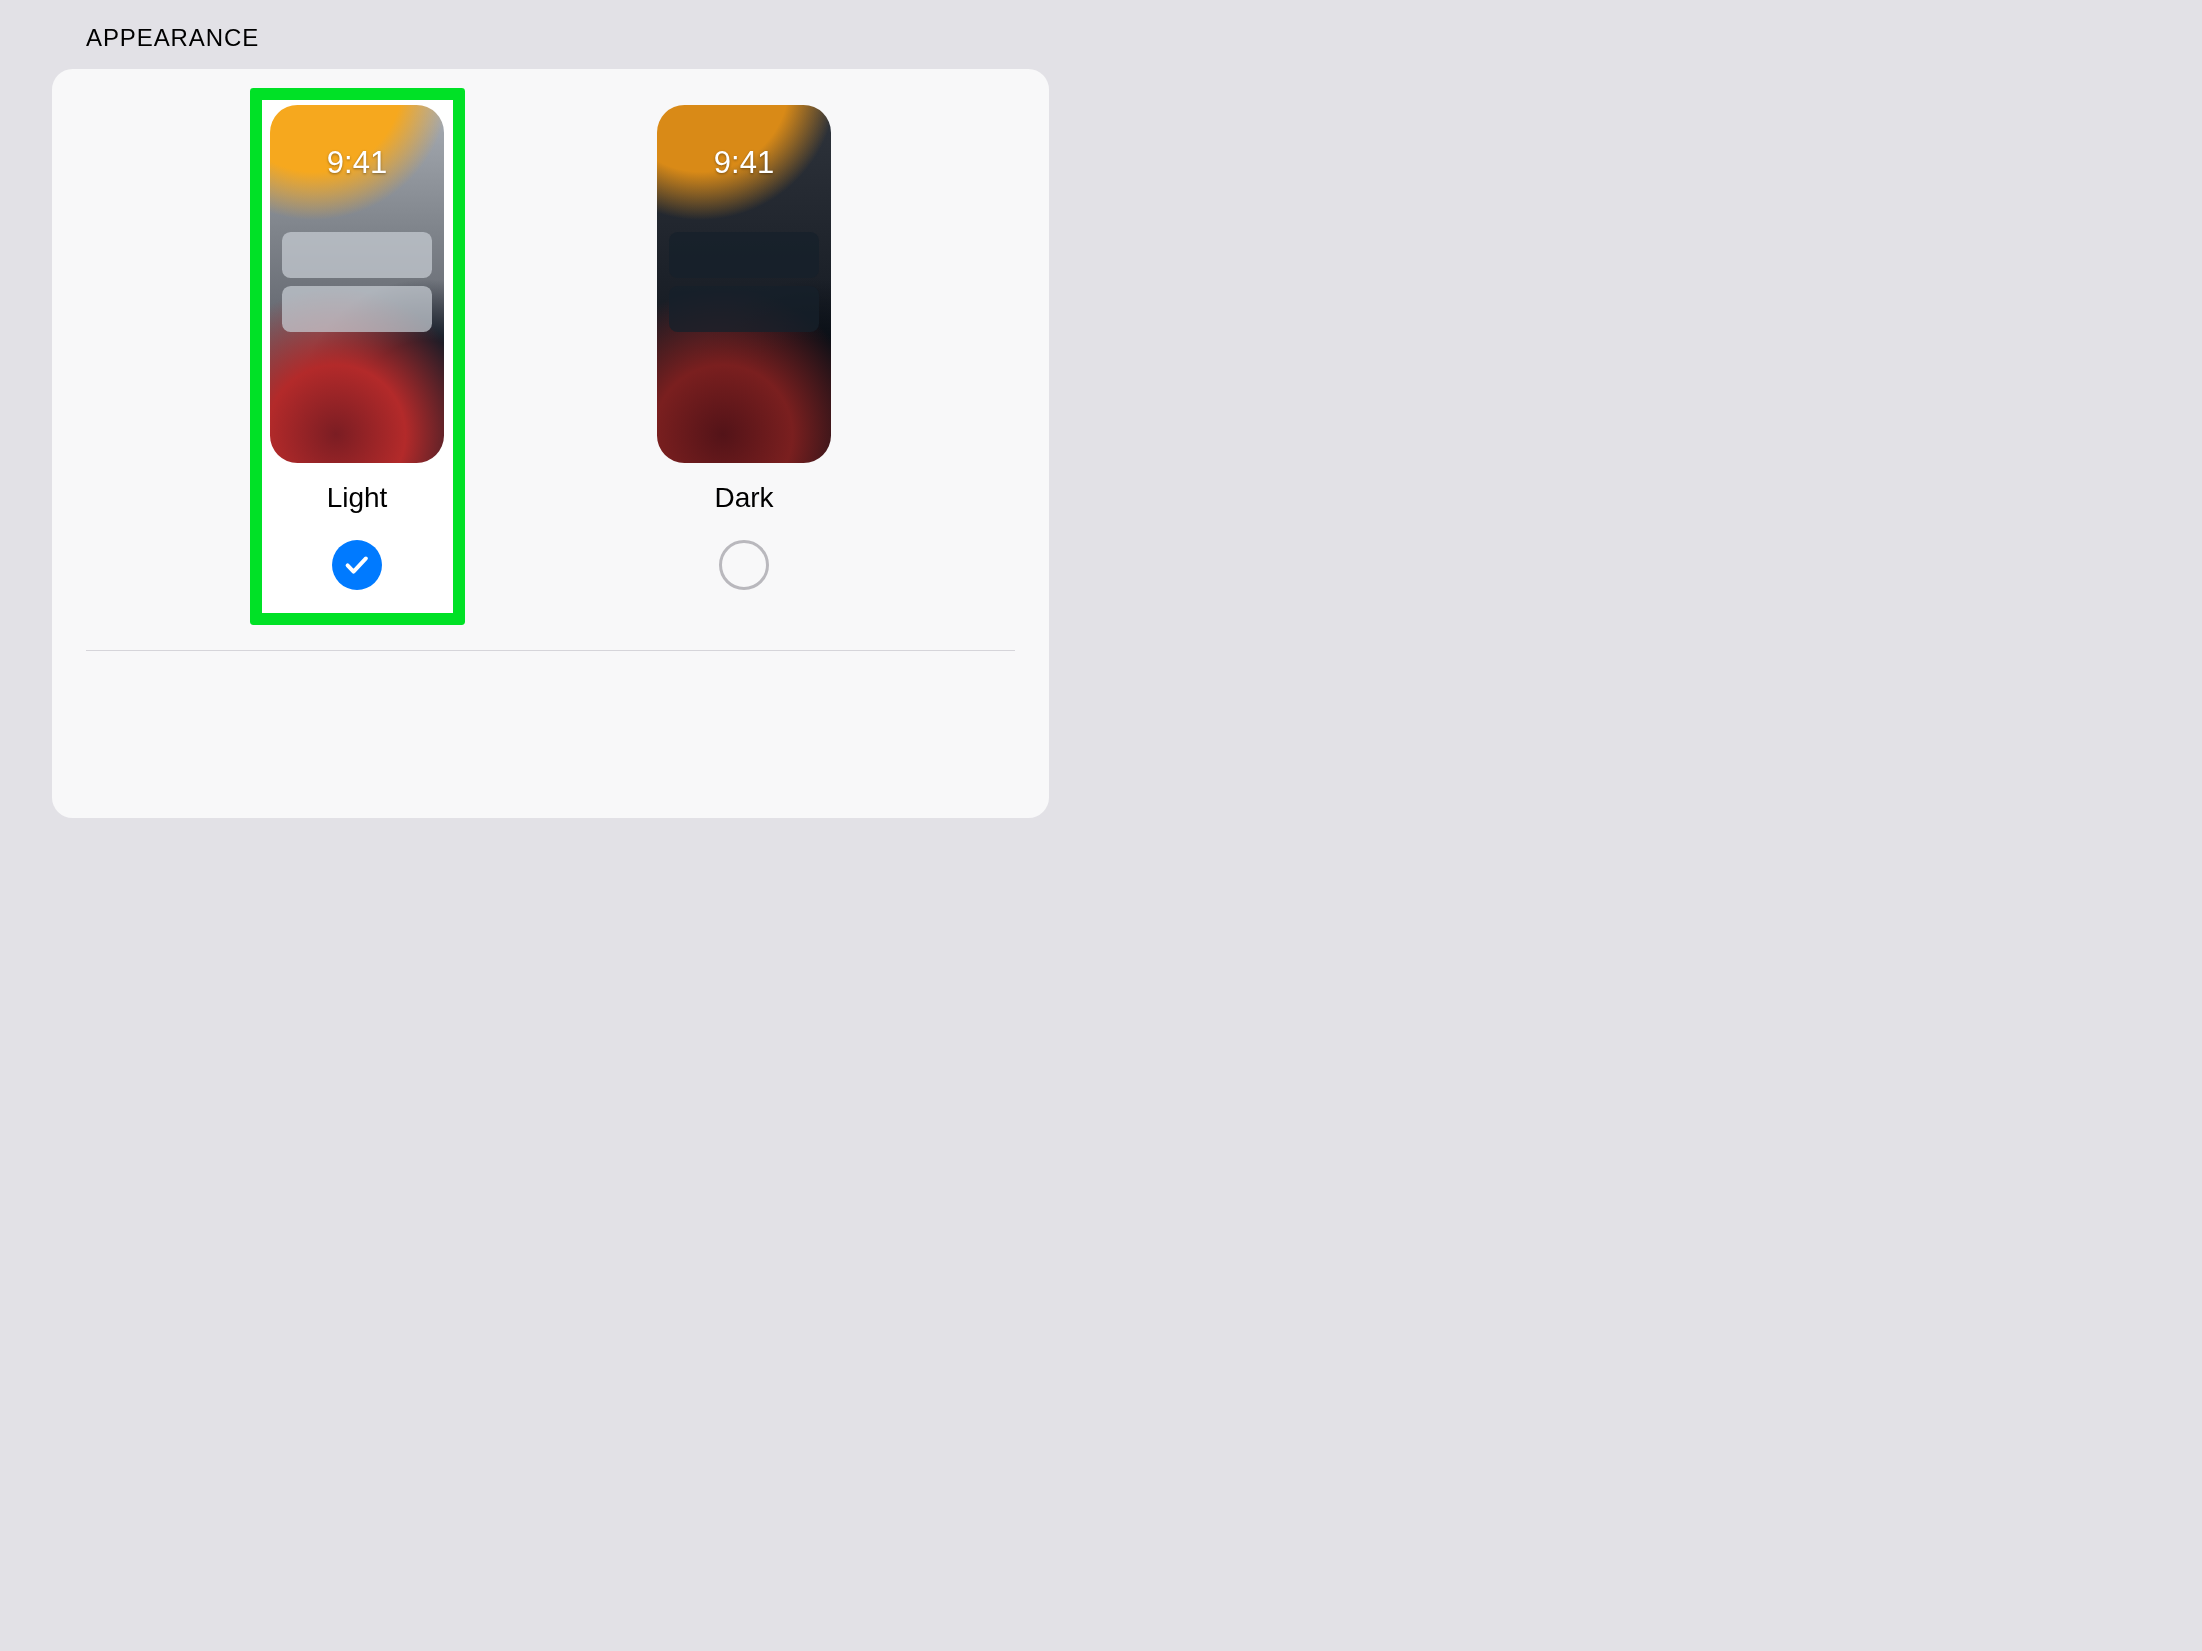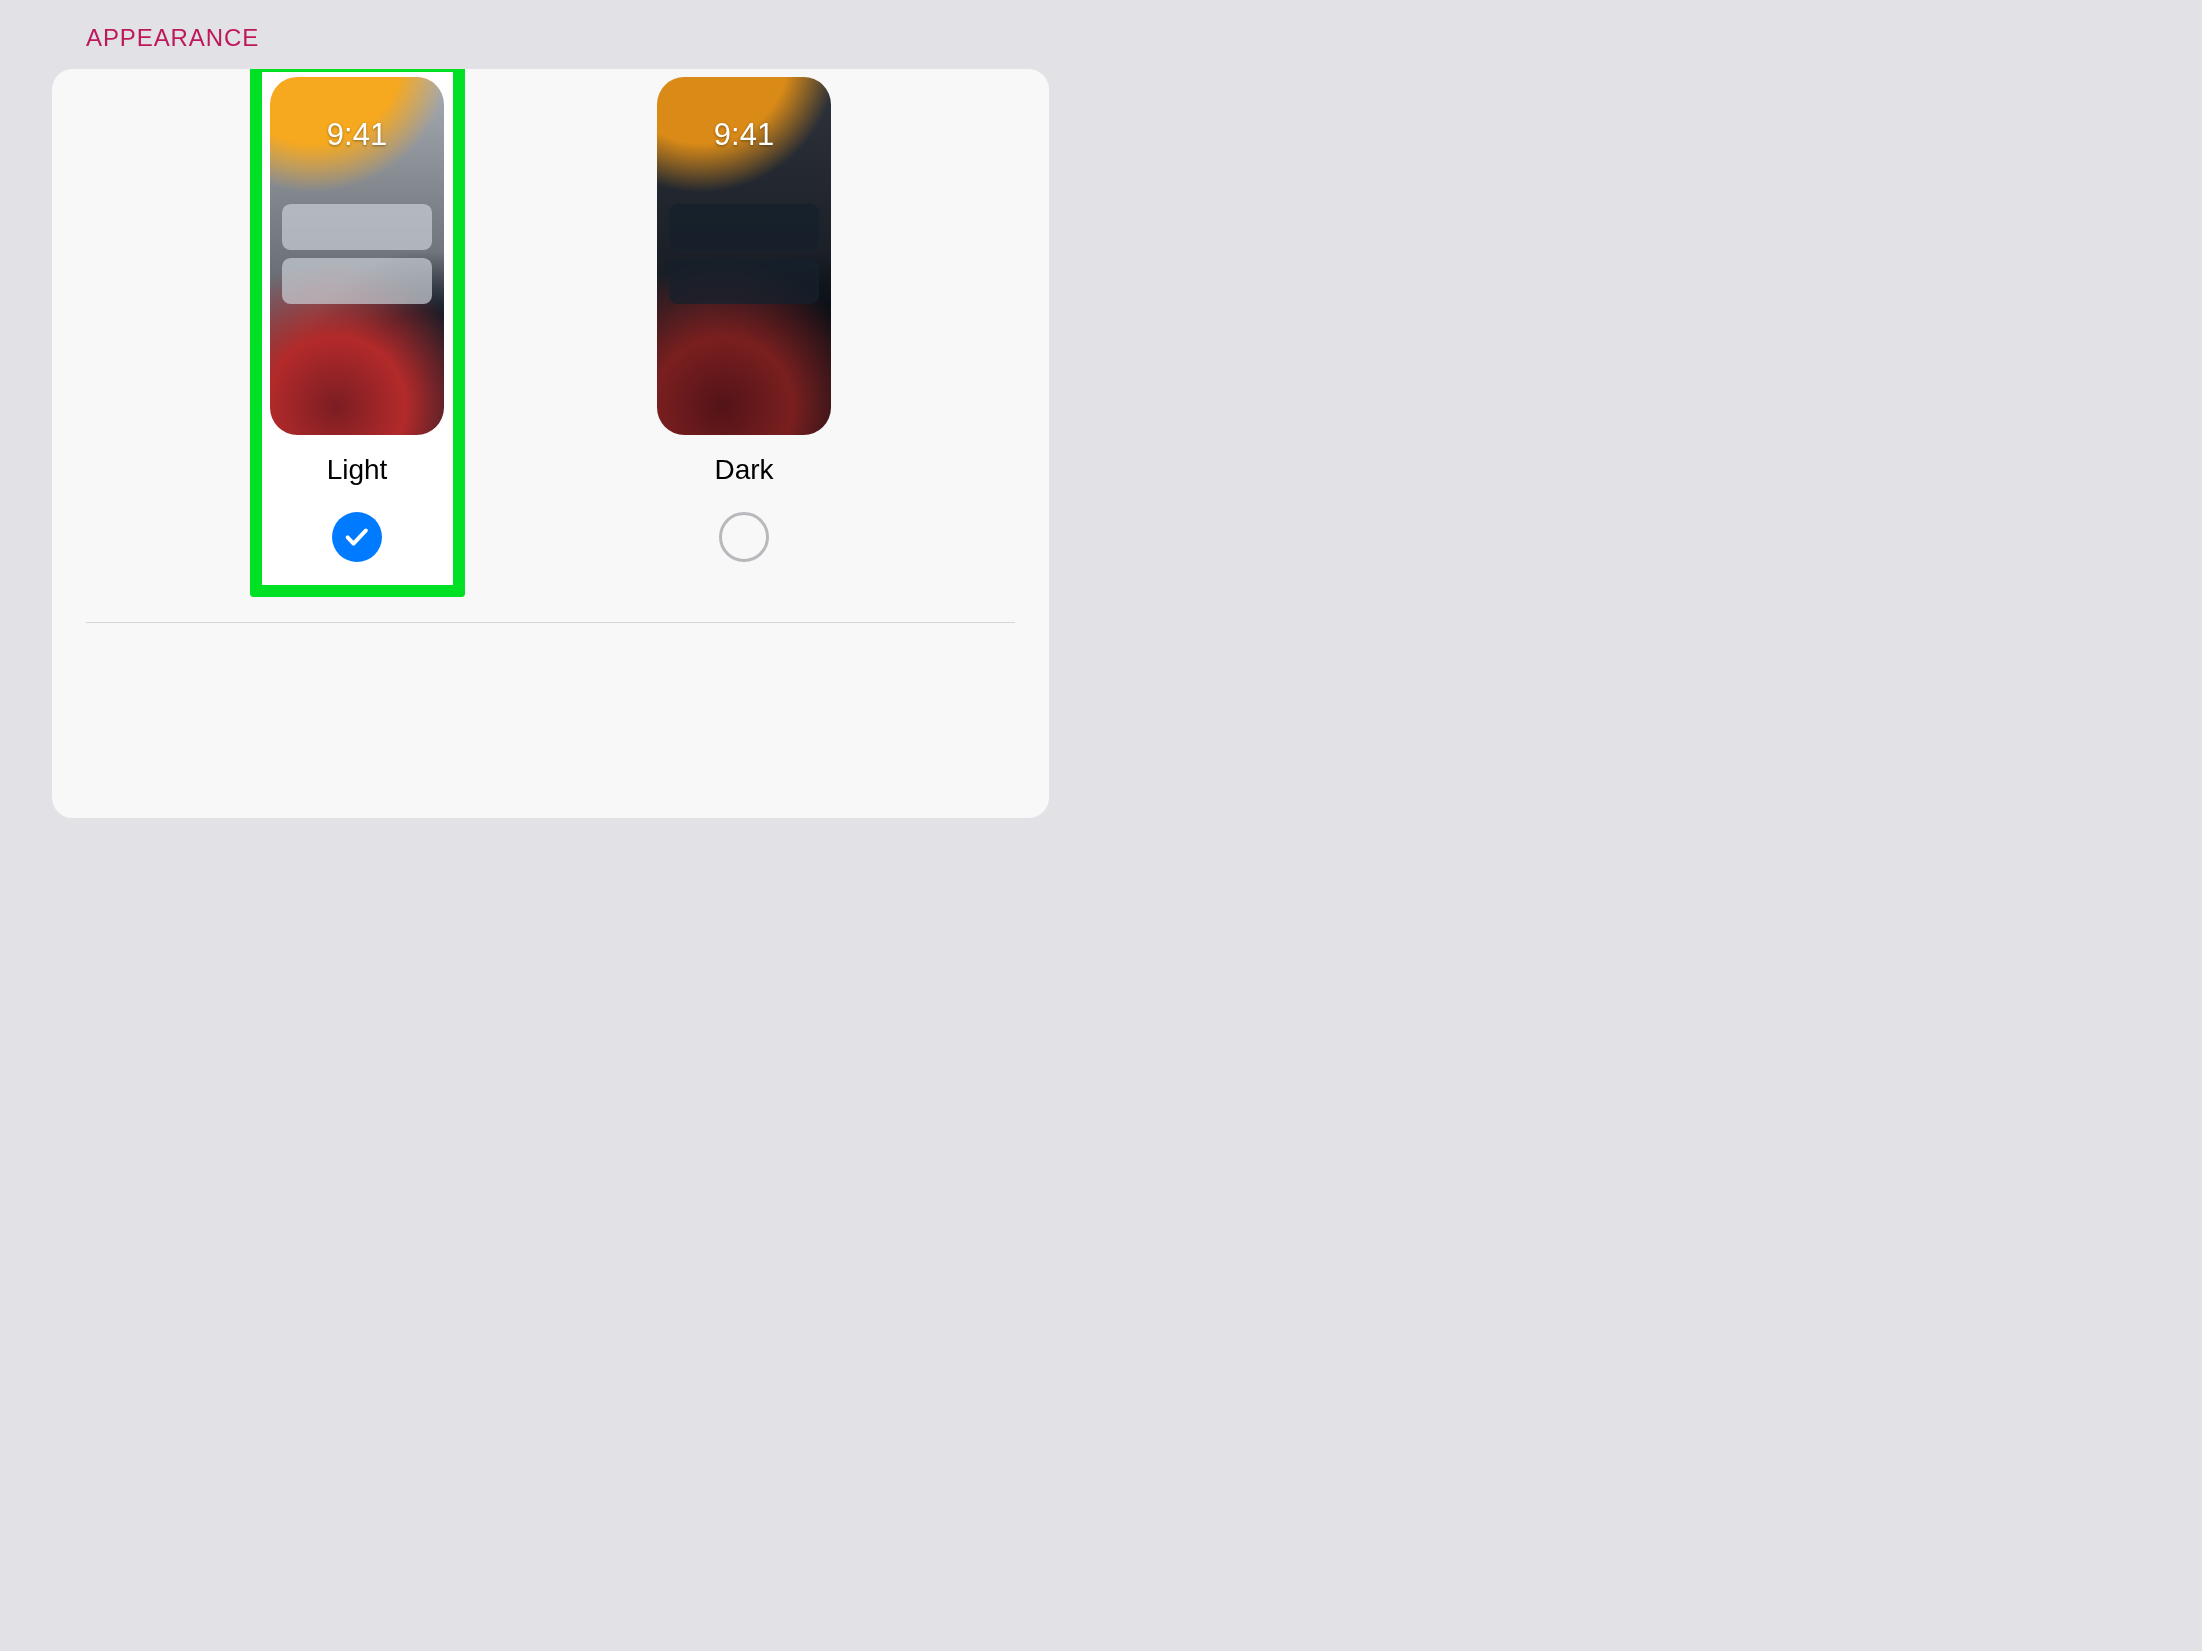--- a/index.html
+++ b/index.html
@@ -5,30 +5,30 @@
   * { box-sizing: border-box; margin: 0; padding: 0; }
   html, body { width: 100%; height: 100%; }
   body {
     font-family: -apple-system, "Helvetica Neue", Helvetica, Arial, sans-serif;
     background: #e2e1e6;
     width: 1101px;
     height: 826px;
     overflow: hidden;
   }
   .section-header {
-    color: #be185d;
+    color: #000000;
     font-size: 24px;
     letter-spacing: 0.9px;
     padding: 24px 0 17px 86px;
   }
   .card {
     background: #f8f8f9;
     margin: 0 52px;
     border-radius: 20.6px;
-    padding-top: 8px;
+    padding-top: 36px;
     height: 749px;
     overflow: hidden;
   }
   .options-row {
     display: flex;
     justify-content: center;
     gap: 172px;
     padding: 0 34px 34px 34px;
   }
   .option {

